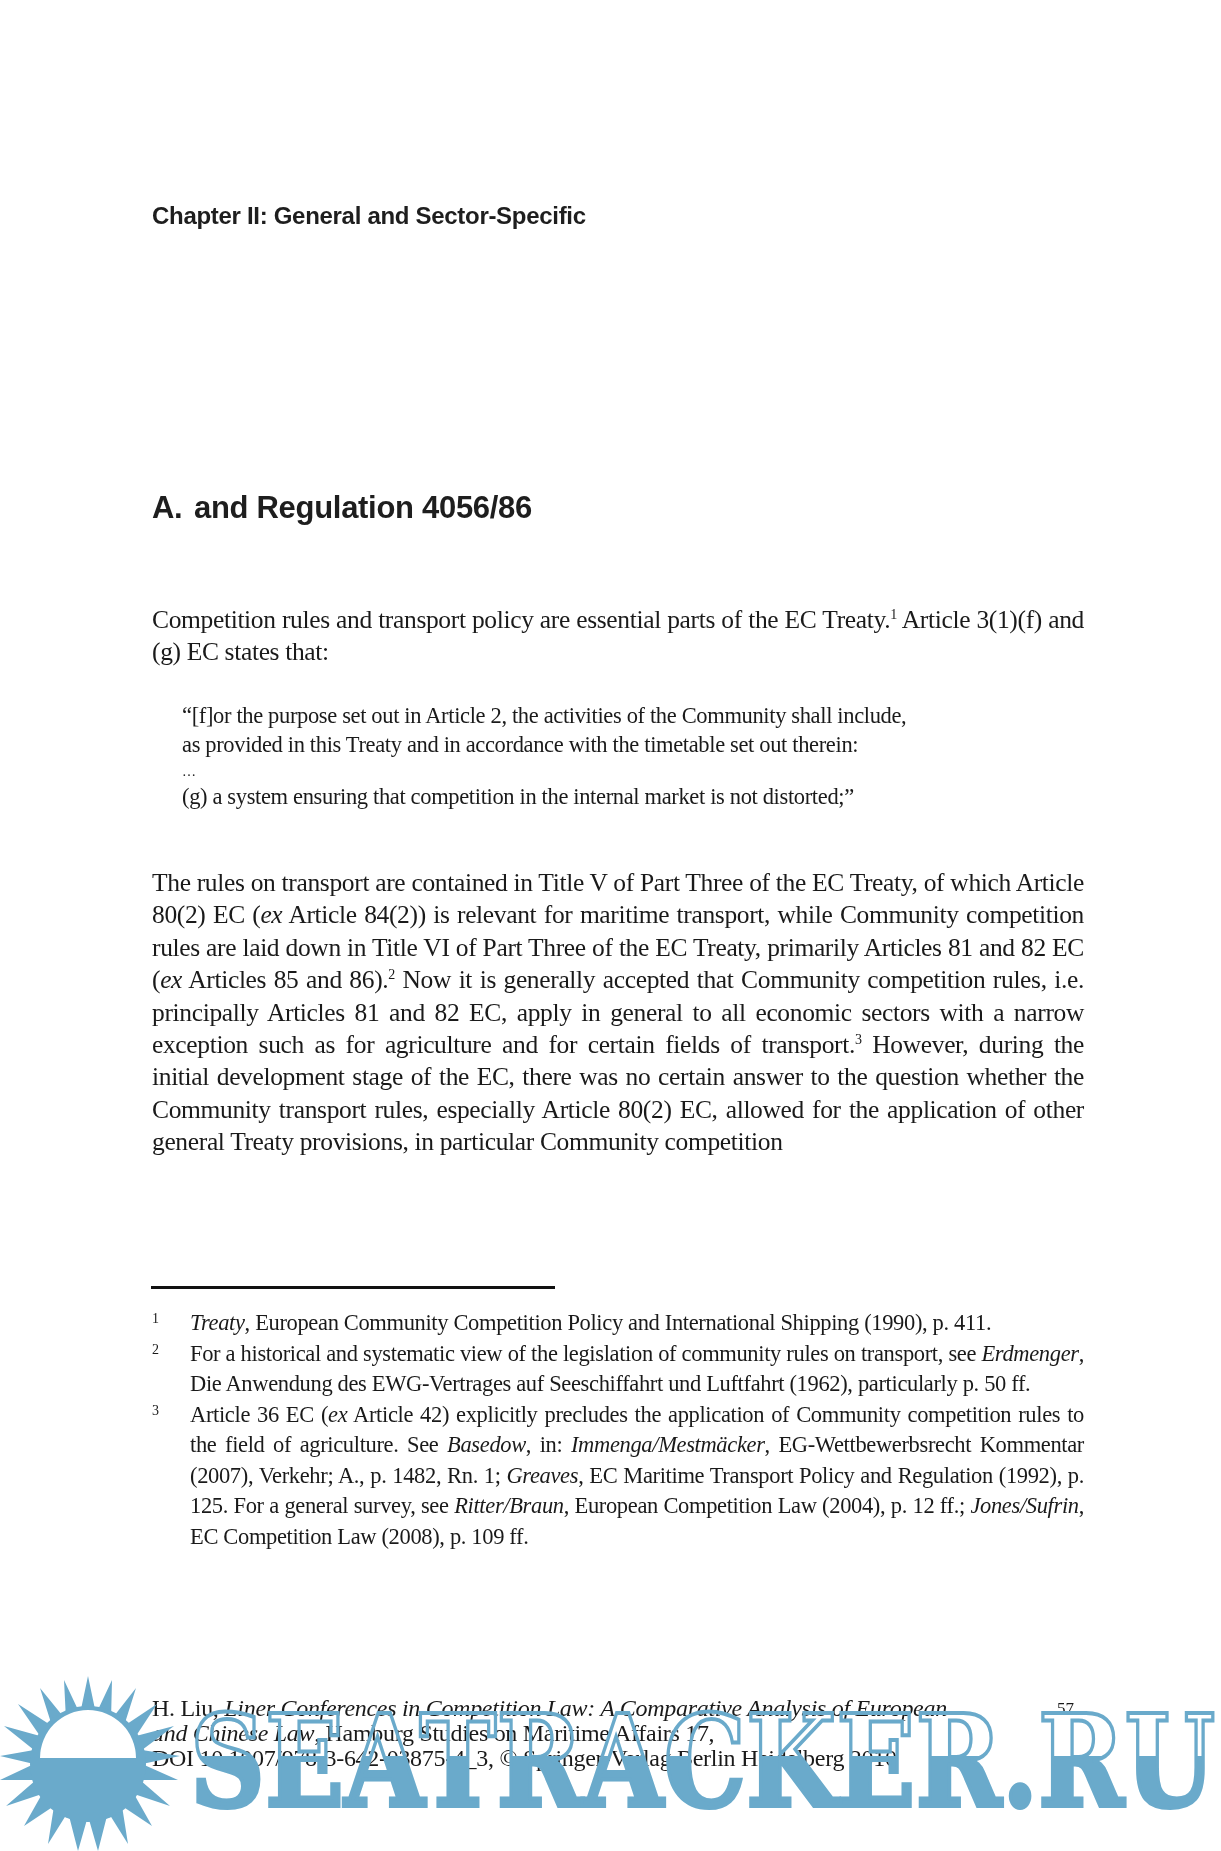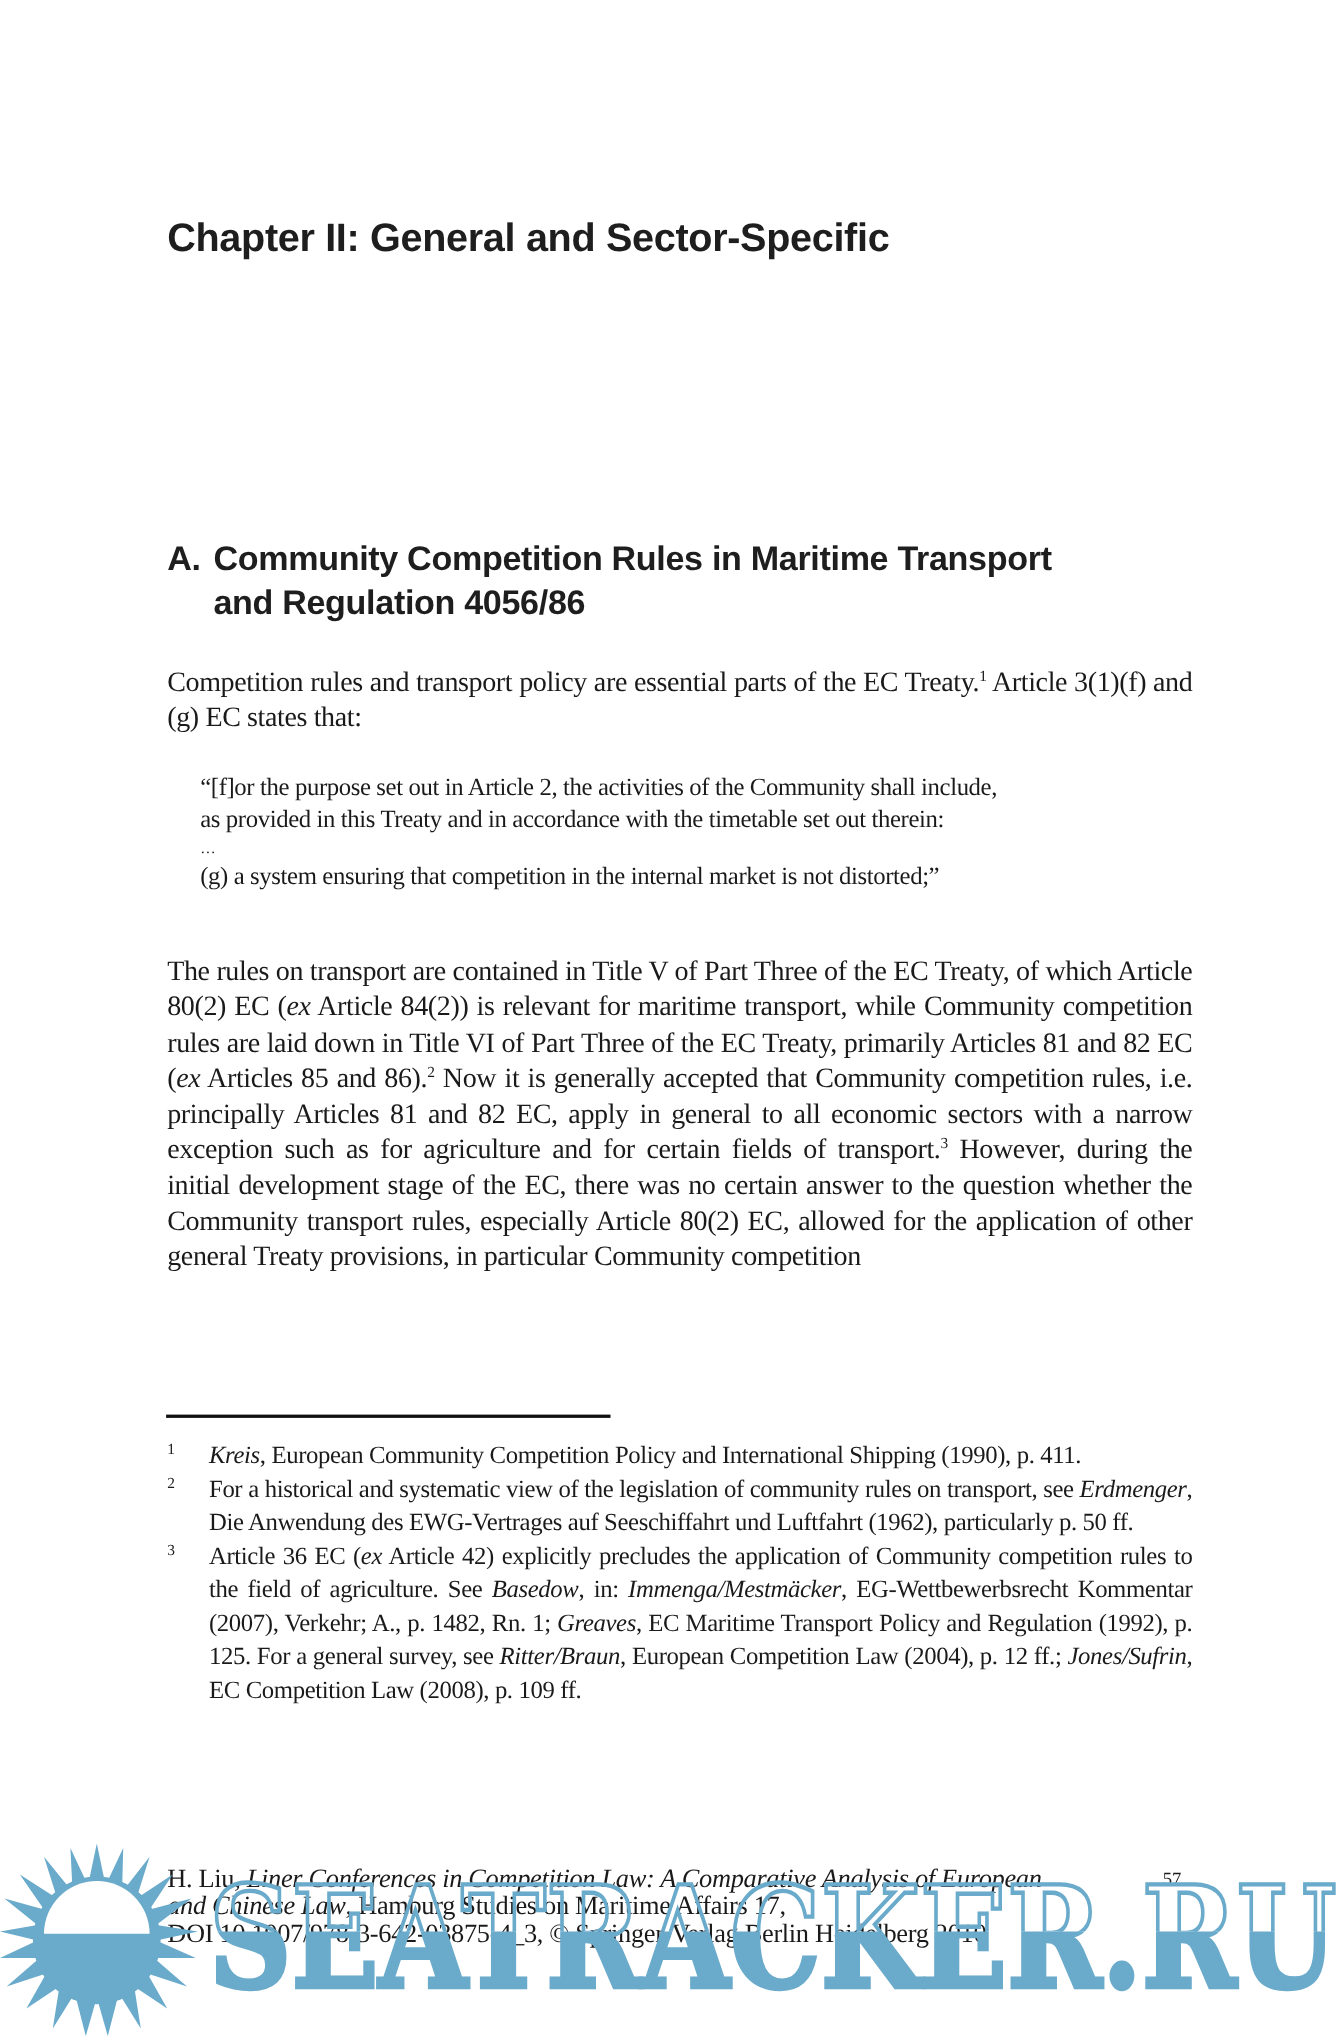--- a/index.html
+++ b/index.html
@@ -15,21 +15,21 @@
       color: #1a1a1a;
       font-family: "Liberation Serif", serif;
     }
     .chapter-title {
       position: absolute;
       left: 152px;
       top: 192px;
       width: 900px;
       font-family: "Liberation Sans", sans-serif;
       font-weight: bold;
-      font-size: 36px;
+      font-size: 24px;
       line-height: 48px;
       margin: 0;
       color: #1e1e1e;
       letter-spacing: -0.3px;
     }
     .section-heading {
       position: absolute;
       left: 152px;
       top: 488px;
       width: 930px;
@@ -148,42 +148,41 @@
 </head>
 <body>
 
 <h1 class="chapter-title">
   <div>Chapter II: General and Sector-Specific</div>
 </h1>
 
 <h2 class="section-heading">
   <span class="num">A.</span>
   <span>
-    <div>Community Competition Rules in Maritime Transport</div>
     <div>and Regulation 4056/86</div>
   </span>
 </h2>
 
 <p class="body-text p1"><span>Competition rules and transport policy are essential parts of the EC Treaty.</span><sup class="fn">1</sup><span> Article 3(1)(f) and (g) EC states that:</span></p>
 
 <div class="quote">
   <div>“[f]or the purpose set out in Article 2, the activities of the Community shall include,</div>
   <div>as provided in this Treaty and in accordance with the timetable set out therein:</div>
   <div style="line-height:18px;font-size:14px;padding-top:4px;padding-bottom:2px;">…</div>
   <div>(g) a system ensuring that competition in the internal market is not distorted;”</div>
 </div>
 
 <p class="body-text p2"><span>The rules on transport are contained in Title V of Part Three of the EC Treaty, of which Article 80(2) EC (</span><i>ex</i><span> Article 84(2)) is relevant for maritime transport, while Community competition rules are laid down in Title VI of Part Three of the EC Treaty, primarily Articles 81 and 82 EC (</span><i>ex</i><span> Articles 85 and 86).</span><sup class="fn">2</sup><span> Now it is generally accepted that Community competition rules, i.e. principally Articles 81 and 82 EC, apply in general to all economic sectors with a narrow exception such as for agriculture and for certain fields of transport.</span><sup class="fn">3</sup><span> However, during the initial development stage of the EC, there was no certain answer to the question whether the Community transport rules, especially Article 80(2) EC, allowed for the application of other general Treaty provisions, in particular Community competition</span></p>
 
 <div class="fn-rule"></div>
 
 <div class="footnotes">
   <div class="footnote">
     <span class="fnum">1</span>
-    <span class="ftext"><i>Kreis</i><span>, European Community Competition Policy and International Shipping (1990), p. 411.</span></span>
+    <span class="ftext"><i>Treaty</i><span>, European Community Competition Policy and International Shipping (1990), p. 411.</span></span>
   </div>
   <div class="footnote">
     <span class="fnum">2</span>
     <span class="ftext"><span>For a historical and systematic view of the legislation of community rules on transport, see </span><i>Erdmenger</i><span>, Die Anwendung des EWG-Vertrages auf Seeschiffahrt und Luftfahrt (1962), particularly p. 50 ff.</span></span>
   </div>
   <div class="footnote">
     <span class="fnum">3</span>
     <span class="ftext"><span>Article 36 EC (</span><i>ex</i><span> Article 42) explicitly precludes the application of Community competition rules to the field of agriculture. See </span><i>Basedow</i><span>, in: </span><i>Immenga/Mestmäcker</i><span>, EG-Wettbewerbsrecht Kommentar (2007), Verkehr; A., p. 1482, Rn. 1; </span><i>Greaves</i><span>, EC Maritime Transport Policy and Regulation (1992), p. 125. For a general survey, see </span><i>Ritter/Braun</i><span>, European Competition Law (2004), p. 12 ff.; </span><i>Jones/Sufrin</i><span>, EC Competition Law (2008), p. 109 ff.</span></span>
   </div>
 </div>

